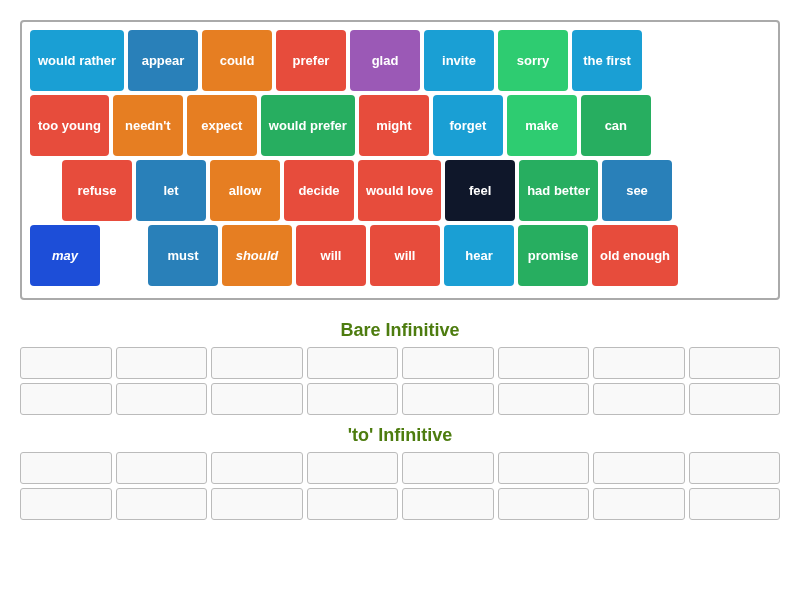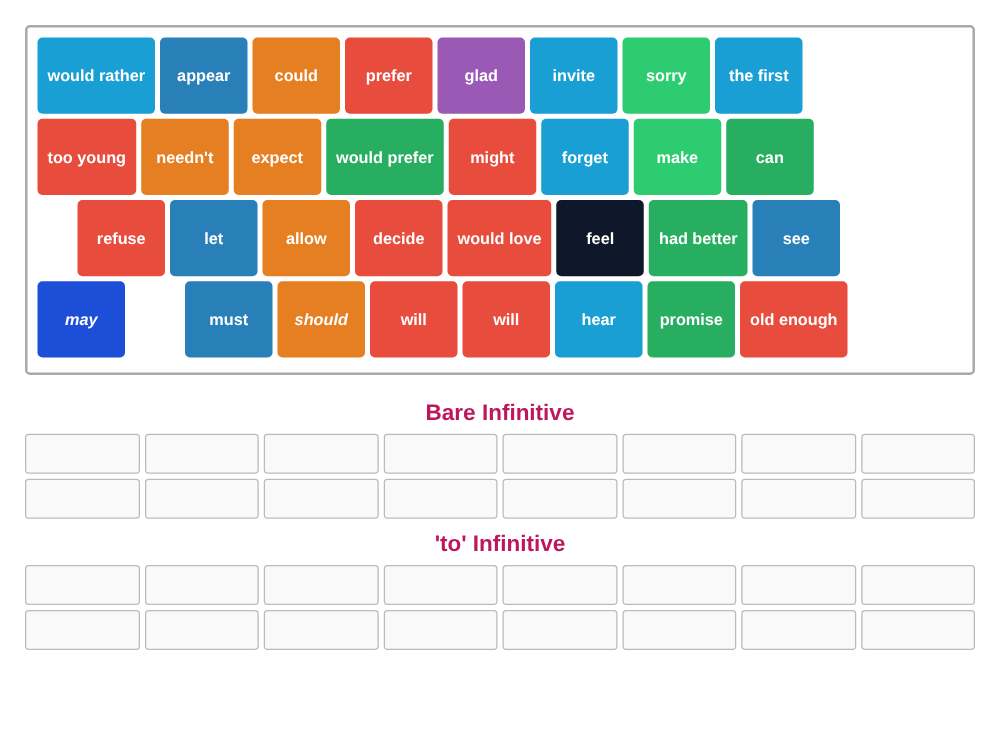--- a/index.html
+++ b/index.html
@@ -45,21 +45,21 @@
       min-width: 70px;
       text-align: center;
     }
 
     
     .section-label {
       text-align: center;
       font-size: 18px;
       font-weight: bold;
       margin: 10px 0 6px 0;
-      color: #be185d;
+      color: #4d7c0f;
     }
 
     
     .drop-grid {
       display: grid;
       grid-template-columns: repeat(8, 1fr);
       gap: 4px;
       margin-bottom: 4px;
     }
 

